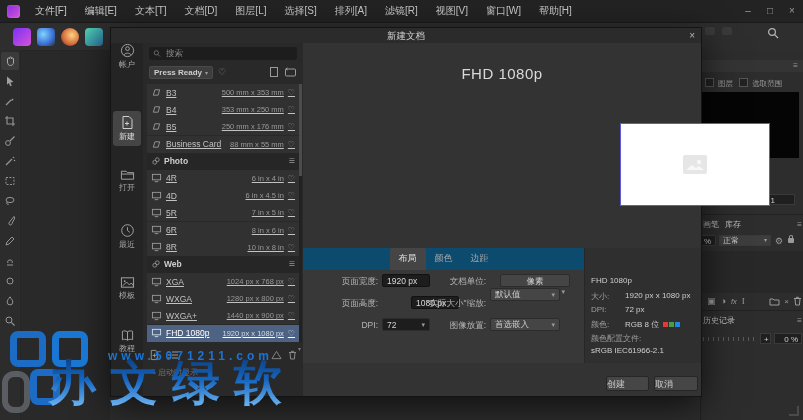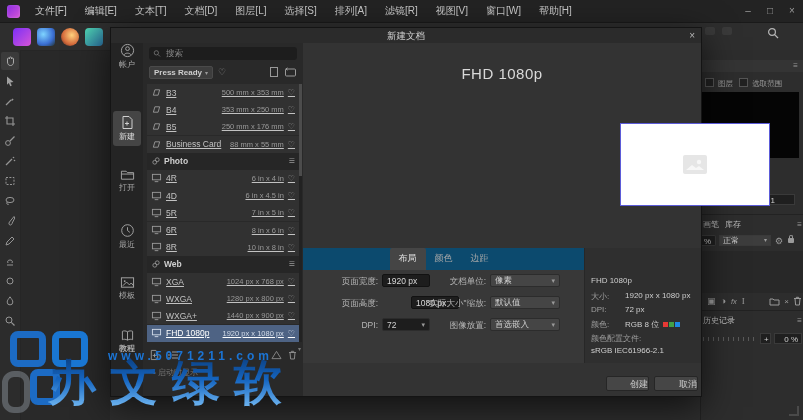--- a/index.html
+++ b/index.html
@@ -57,21 +57,21 @@
   .finput{background:#1d1d1d;border:1px solid #121212;border-radius:2px;font-size:8.5px;color:#d8d8d8;padding:1px 4px;box-sizing:border-box;height:13px;}
   .fdrop{background:#454545;border:1px solid #2c2c2c;border-radius:2px;font-size:8.5px;color:#d0d0d0;padding:1px 4px;box-sizing:border-box;height:13px;display:flex;align-items:center;}
   .fdrop .dv{margin-left:auto;font-size:7px;color:#9a9a9a;}
   
   #summary{left:473px;top:220px;width:117px;height:115px;background:#2f2f2f;border-left:1px solid #272727;box-sizing:border-box;}
   #sumhead{left:0;top:5px;width:100%;height:15px;background:#3b3b3b;text-align:center;font-size:8.5px;color:#c5c5c5;line-height:15px;}
   .sl{font-size:8px;color:#9f9f9f;}
   .sv{font-size:8px;color:#cfcfcf;}
   .csq{width:5px;height:5px;display:inline-block;margin-left:1px;}
   #btm-strip{left:192px;top:335px;width:398px;height:33px;background:#333333;}
-  .btn{background:#464646;border:1px solid #262626;border-radius:2px;font-size:9px;color:#cdcdcd;text-align:right;line-height:14px;height:15px;box-sizing:border-box;}
+  .btn{background:#464646;border:1px solid #262626;border-radius:2px;font-size:9px;color:#cdcdcd;text-align:left;line-height:14px;height:15px;box-sizing:border-box;}
   
   #rpanel{left:700px;top:50px;width:103px;height:370px;background:#2d2d2d;border-left:1px solid #222;box-sizing:border-box;}
   .phbar{background:#343434;height:12px;}
   .cb{width:7px;height:7px;background:#222;border:1px solid #555;display:inline-block;vertical-align:-1px;}
   .stat{font-size:7.5px;color:#9a9a9a;}
   .minibox{background:#1f1f1f;border:1px solid #3a3a3a;font-size:8px;color:#cfcfcf;padding:0 3px;height:11px;line-height:11px;box-sizing:border-box;}
   .ptab{font-size:8px;color:#bdbdbd;}
   .lock{width:6px;height:5px;background:#9a9a9a;border-radius:1px;position:relative;}
   .lock:before{content:"";position:absolute;left:1px;top:-3px;width:2px;height:3px;border:1px solid #9a9a9a;border-bottom:0;border-radius:2px 2px 0 0;}
   .ticks{height:7px;background:repeating-linear-gradient(90deg,#5a5a5a 0 1px,transparent 1px 5px);background-position:0 center;background-size:100% 4px;background-repeat:no-repeat;}
@@ -301,21 +301,21 @@
         <span class="nlabel">最近</span>
       </div>
       <div class="navitem ab" style="left:0;top:233px;">
         <svg width="15" height="13" viewBox="0 0 16 13" style="margin:0 auto;">
             <rect x="1.5" y="1.5" width="13" height="10" fill="none" stroke="#a8a8a8"></rect>
             <circle cx="5" cy="5" r="1" fill="#a8a8a8"></circle>
             <path d="M3 10l4-4 3 3 2-2 2.5 3" fill="none" stroke="#a8a8a8"></path>
           </svg>
         <span class="nlabel">模板</span>
       </div>
-      <div class="navitem ab" style="left:0;top:286px;font-weight:bold;">
+      <div class="navitem ab" style="left:0;top:286px;">
         <svg width="15" height="13" viewBox="0 0 16 14" style="margin:0 auto;">
             <path d="M8 3C6 1.8 4 1.8 2.5 2.5v9C4 10.8 6 10.8 8 12c2-1.2 4-1.2 5.5-.5v-9C12 1.8 10 1.8 8 3zM8 3v9" fill="none" stroke="#a8a8a8"></path>
           </svg>
         <span class="nlabel">教程</span>
       </div>
     </div>
 
     <div class="ab" id="preset-col">
       <div class="ab" id="psearch">
         <svg width="9" height="9" viewBox="0 0 12 12">
@@ -509,28 +509,28 @@
 
     <div class="ab" id="form-pane">
       <div id="tabstrip">
         <span class="dtab sel">布局</span>
         <span class="dtab">颜色</span>
         <span class="dtab">边距</span>
       </div>
       <div class="ab flabel" style="left:0;top:28px;width:75px;">页面宽度:</div>
       <div class="ab finput" style="left:79px;top:26px;width:48px;">1920 px</div>
       <div class="ab flabel" style="left:95px;top:28px;width:88px;">文档单位:</div>
-      <div class="ab fdrop" style="left:187px;top:26px;width:70px;">
+      <div class="ab fdrop" style="left:197px;top:26px;width:70px;flex-direction:column;">
           <span>像素</span>
           <span class="dv">▾</span>
         </div>
       <div class="ab flabel" style="left:0;top:50px;width:75px;">页面高度:</div>
       <div class="ab finput" style="left:79px;top:48px;width:48px;margin-left:29px;">1080 px</div>
       <div class="ab flabel" style="left:95px;top:50px;width:88px;">"实际大小"缩放:</div>
-      <div class="ab fdrop" style="left:187px;top:48px;width:70px;">
+      <div class="ab fdrop" style="left:187px;top:40px;width:70px;">
           <span>默认值</span>
           <span class="dv">▾</span>
         </div>
       <div class="ab flabel" style="left:0;top:72px;width:75px;">DPI:</div>
       <div class="ab fdrop" style="left:79px;top:70px;width:48px;background:#1d1d1d;">
           <span>72</span>
           <span class="dv">▾</span>
         </div>
       <div class="ab flabel" style="left:95px;top:72px;width:88px;">图像放置:</div>
       <div class="ab fdrop" style="left:187px;top:70px;width:70px;">

